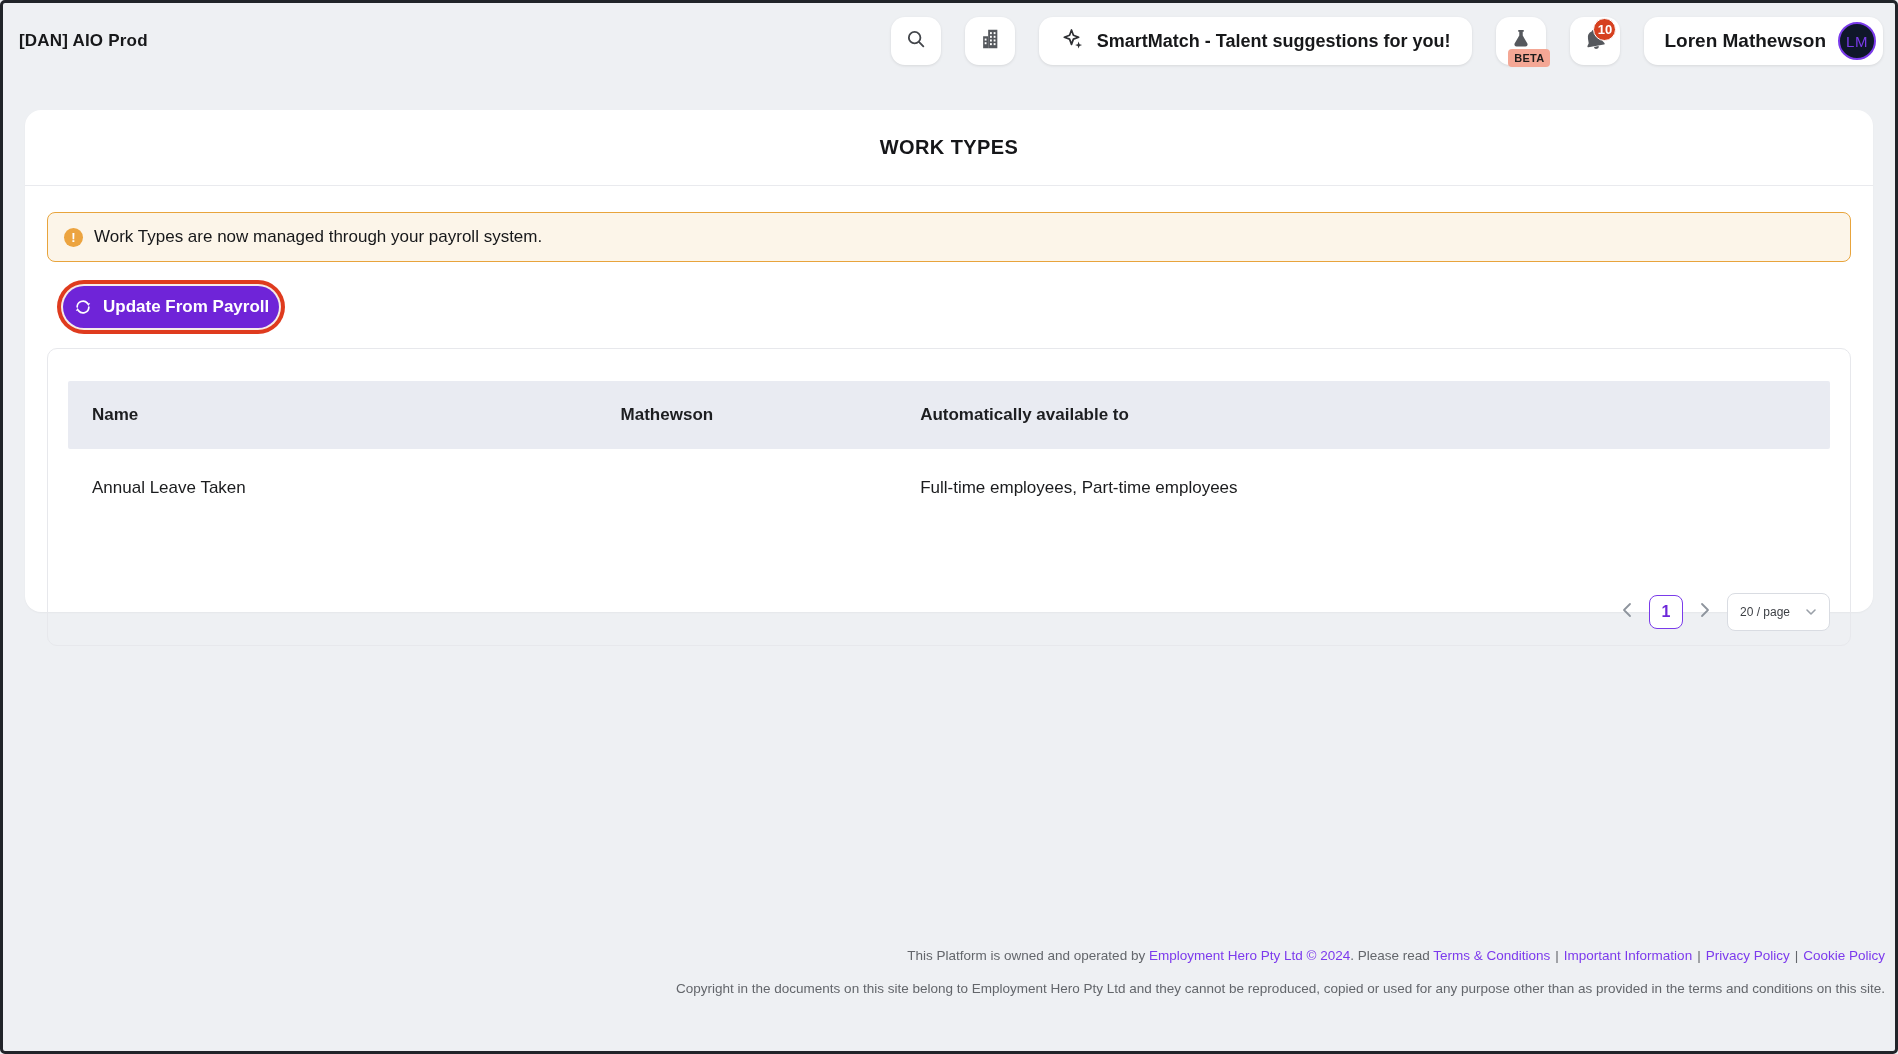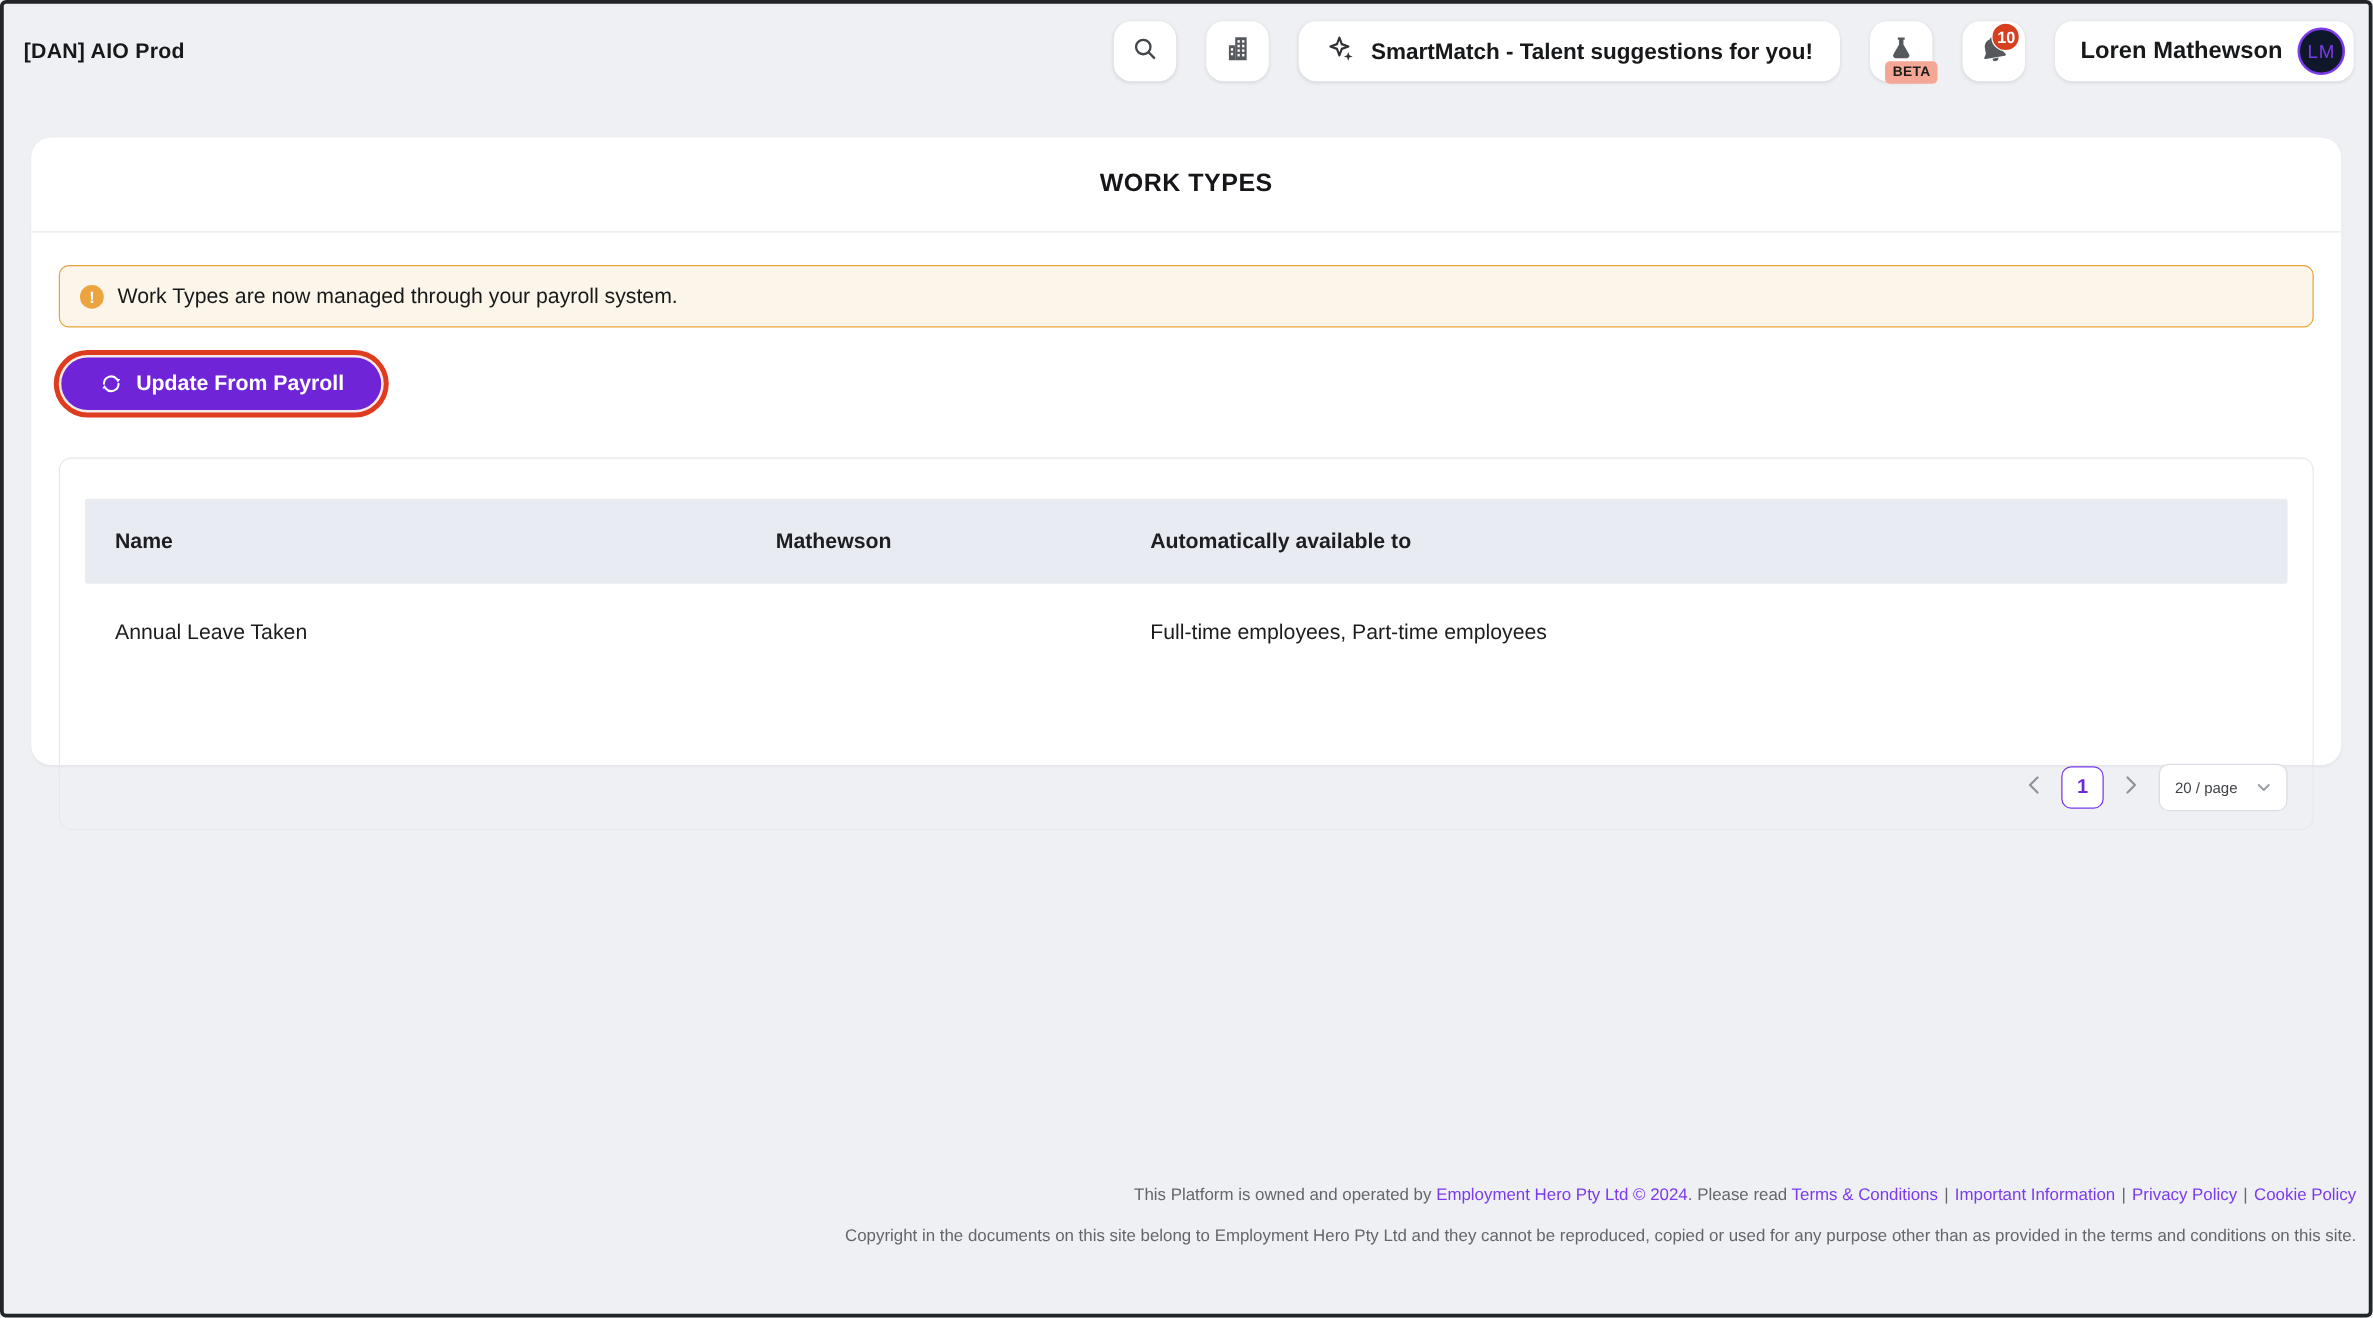--- a/index.html
+++ b/index.html
@@ -30,25 +30,25 @@
   
   .main-card{margin:31px 22px 0;background:#fff;border-radius:16px;height:502px;box-sizing:border-box;
     box-shadow:0 1px 2px rgba(0,0,0,.04);}
   .card-head{height:75px;display:flex;align-items:center;justify-content:center;
     border-bottom:1px solid #e9eaee;font-size:20px;font-weight:600;letter-spacing:.4px;color:#151619;}
   .card-body{padding:26px 22px 0;}
   .notice{height:50px;background:#fcf5e9;border:1px solid #e8a43c;border-radius:8px;display:flex;
     align-items:center;gap:11px;padding:0 16px;box-sizing:border-box;font-size:17px;color:#17181a;}
   .notice-icon{width:19px;height:19px;border-radius:50%;background:#eca440;color:#fff;font-weight:800;
     font-size:13px;display:flex;align-items:center;justify-content:center;flex:none;line-height:1;}
-  .update-btn{margin:24px 0 0 2px;display:inline-flex;align-items:center;gap:10px;background:#6f24d8;
-    color:#fff;border:none;border-radius:999px;height:42px;padding:0 30px;font-size:17px;font-weight:700;
+  .update-btn{margin:24px 0 0 16px;display:inline-flex;align-items:center;gap:10px;background:#6f24d8;
+    color:#fff;border:none;border-radius:999px;height:42px;padding:0 10px;font-size:17px;font-weight:700;
     font-family:inherit;box-shadow:0 0 0 2px #f6ebe8,0 0 0 6px #df3b1e;cursor:pointer;}
   
-  .table-card{margin-top:38px;border:1px solid #e7e8ec;border-radius:10px;height:298px;box-sizing:border-box;
+  .table-card{margin-top:20px;border:1px solid #e7e8ec;border-radius:10px;height:298px;box-sizing:border-box;
     position:relative;padding:32px 20px 0;}
   .thead{display:grid;grid-template-columns:30% 17% 1fr;background:#e9ebf2;height:68px;align-items:center;
     border-radius:2px;}
   .thead .th{padding-left:24px;font-weight:700;font-size:17px;color:#1d1e21;}
   .trow{display:grid;grid-template-columns:30% 17% 1fr;height:78px;align-items:center;font-size:17px;color:#1b1c1e;}
   .trow .td{padding-left:24px;}
   .pagination{position:absolute;right:20px;bottom:14px;display:flex;align-items:center;gap:13px;}
   .pg-arrow{display:flex;align-items:center;justify-content:center;width:18px;height:34px;cursor:pointer;}
   .pg-current{width:34px;height:34px;border:1.5px solid #7a3bea;border-radius:8px;color:#6d28d9;
     font-weight:600;font-size:16px;display:flex;align-items:center;justify-content:center;background:#fff;

